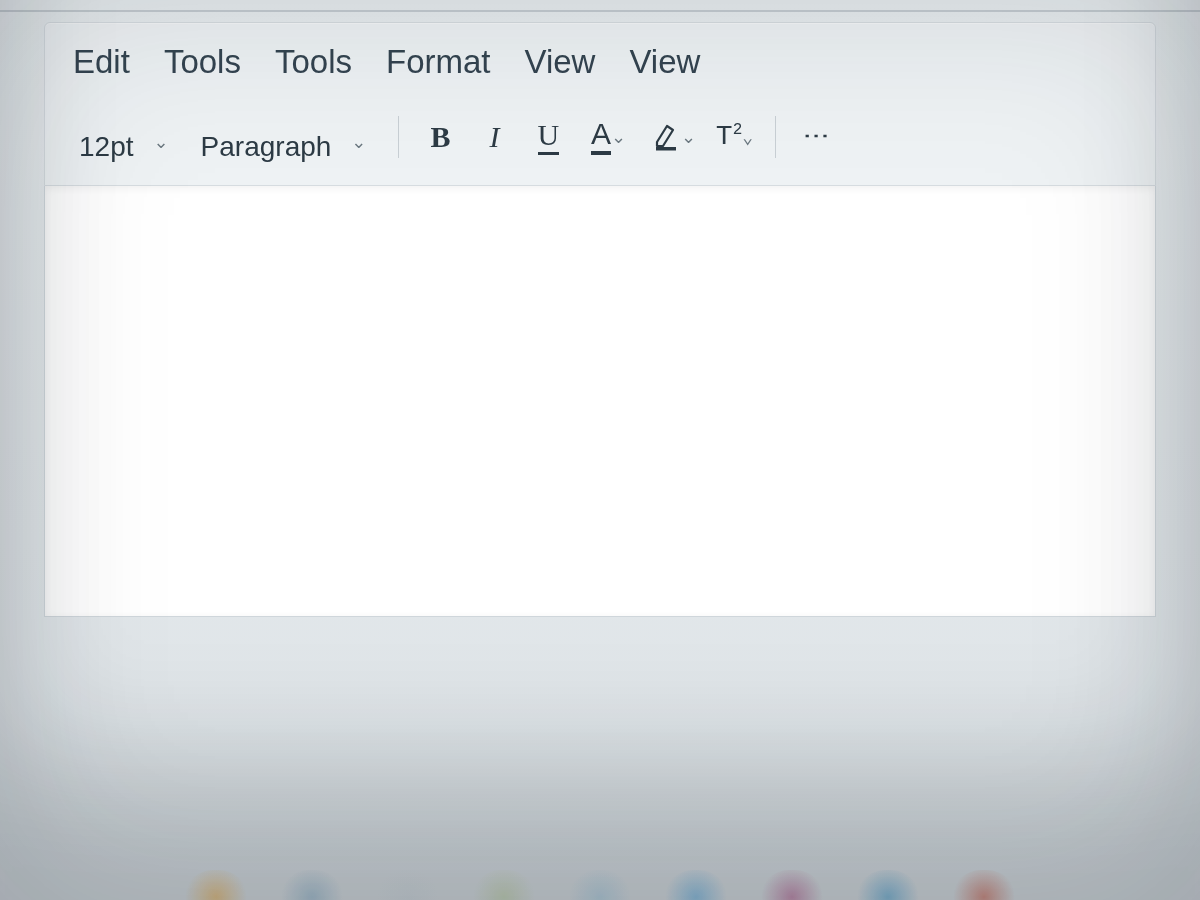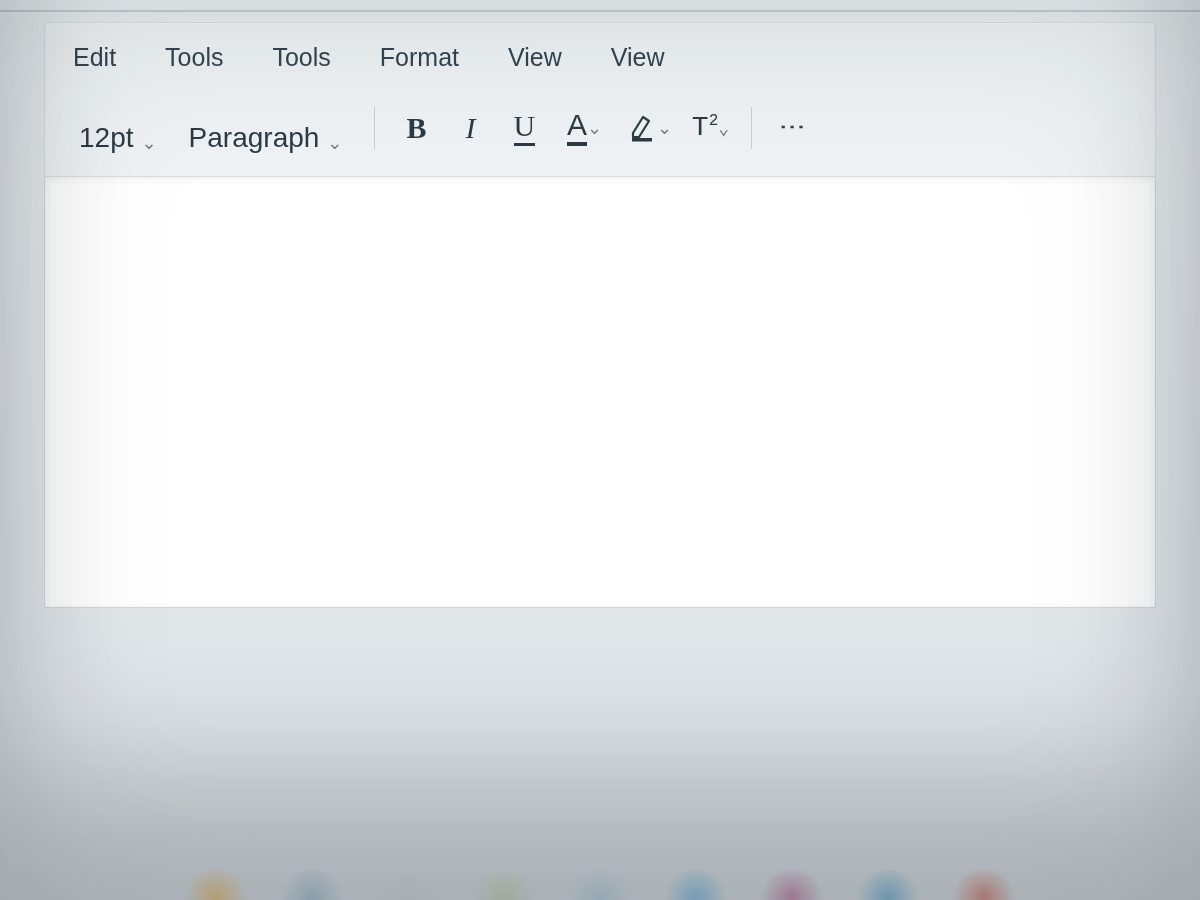--- a/index.html
+++ b/index.html
@@ -43,43 +43,43 @@
     margin: 10px 44px 0 44px;
     background: #eef2f4;
     border: 1px solid #d6dce0;
     border-radius: 6px 6px 0 0;
     box-shadow: inset 0 1px 0 rgba(255,255,255,0.4);
     position: relative;
   }
 
   .menubar {
     display: flex;
-    gap: 49px;
+    gap: 34px;
     padding: 20px 28px 18px 28px;
-    font-size: 25px;
+    font-size: 33px;
     color: #344450;
   }
 
   .menubar .menu-item {
     cursor: default;
   }
 
   .toolbar {
     display: flex;
     align-items: center;
     padding: 8px 16px 18px 24px;
     gap: 8px;
     font-size: 28px;
     color: #2d3b45;
   }
 
   .tb-group {
     display: flex;
-    align-items: flex-end;
-    gap: 6px;
+    align-items: flex-start;
+    gap: 18px;
     padding: 4px 14px 4px 10px;
     border-radius: 4px;
     margin-top: 20px;
   }
 
   .chev {
     font-size: 18px;
     color: #6b7880;
     margin-left: 2px;
   }

